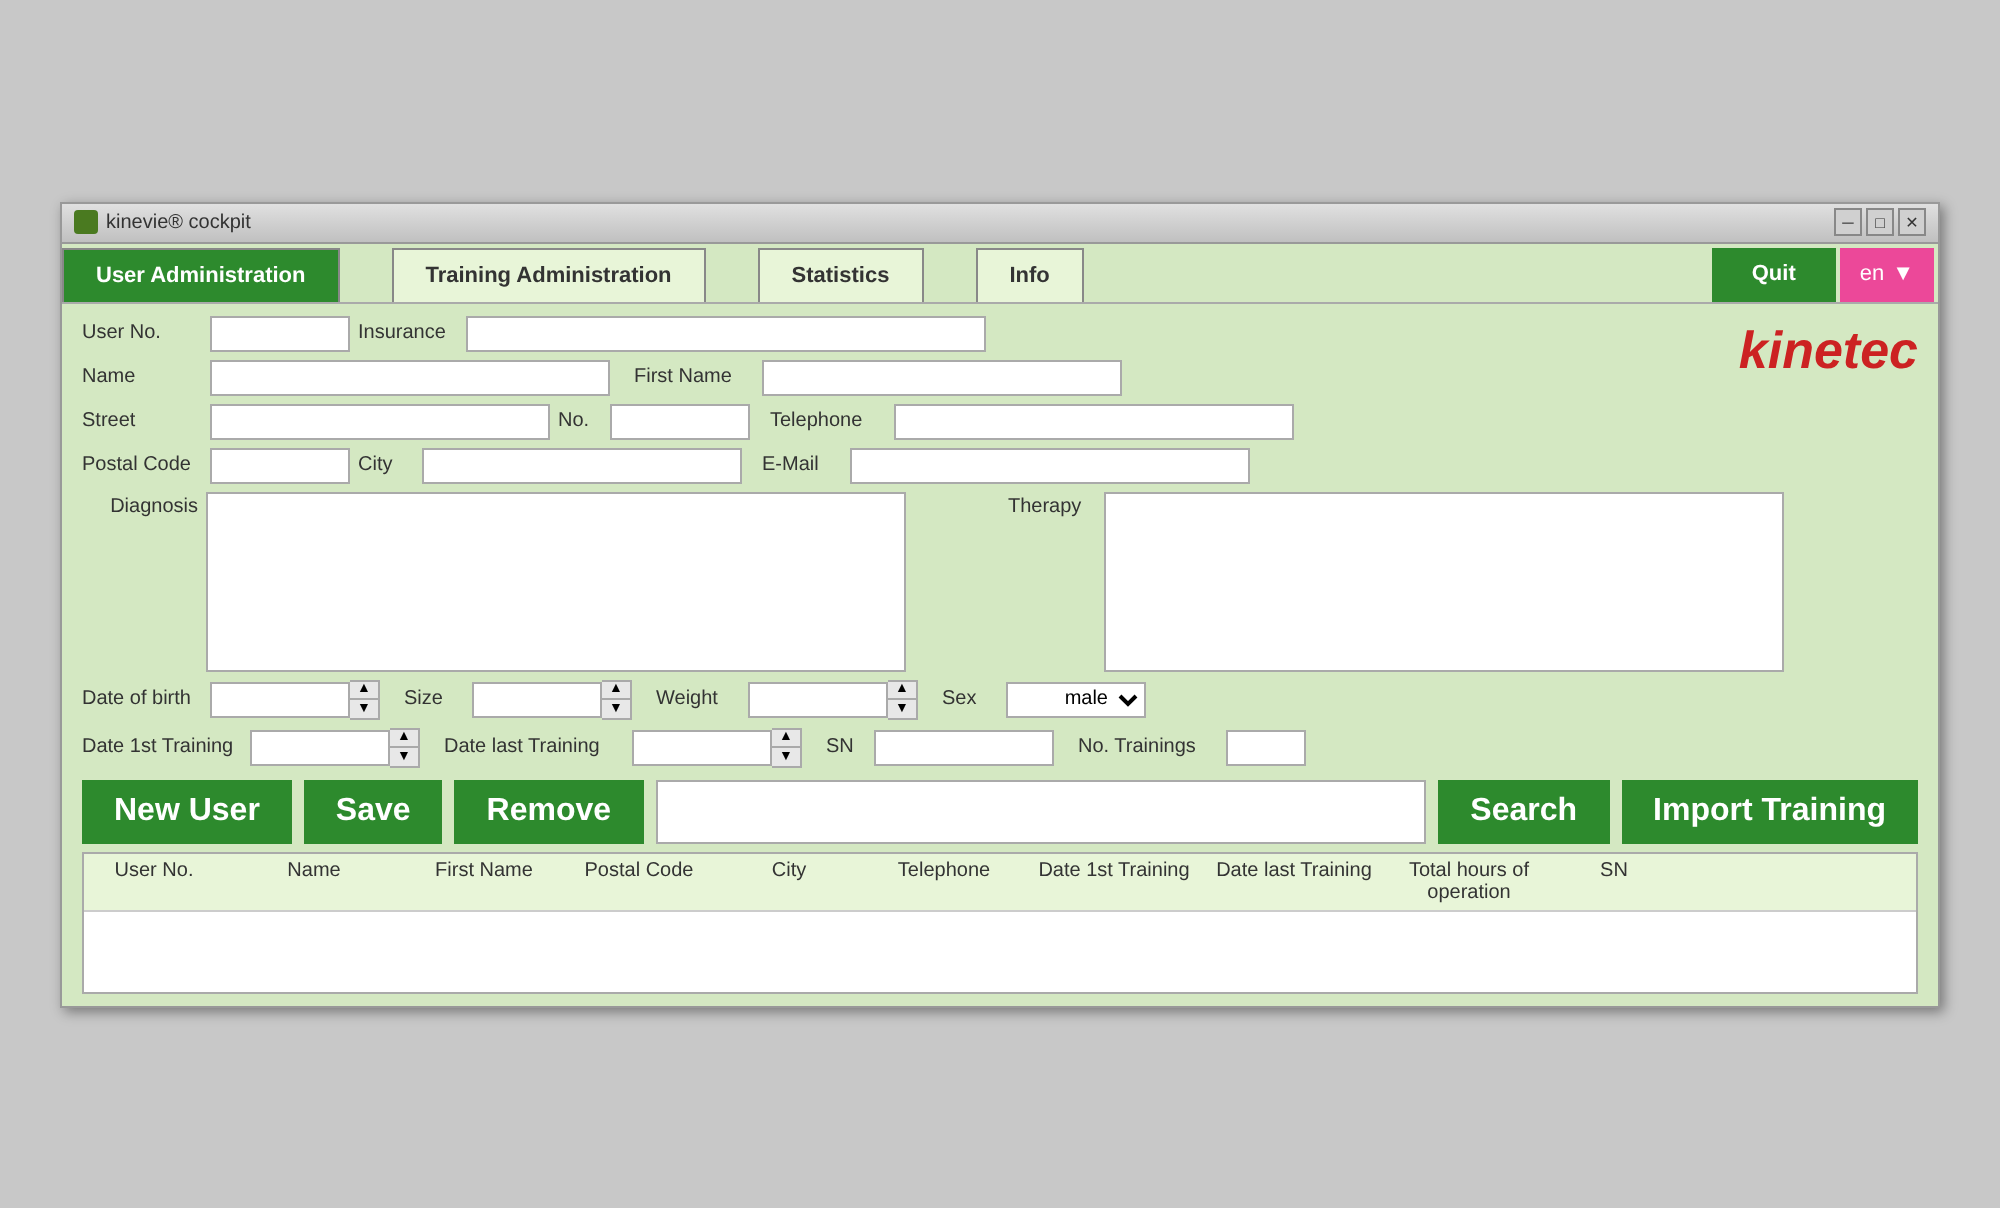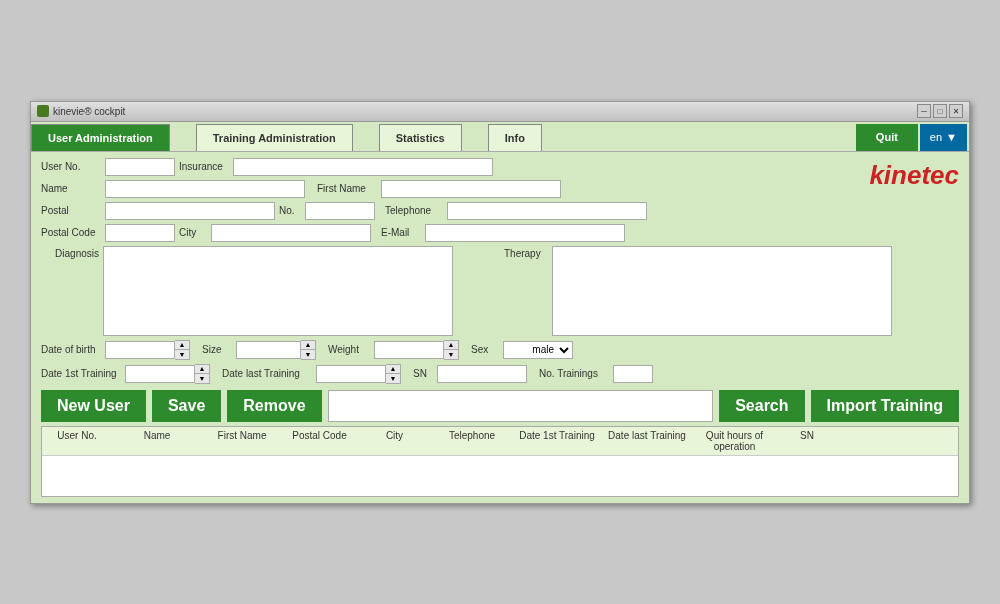--- a/index.html
+++ b/index.html
@@ -73,21 +73,21 @@
       color: white;
       padding: 0 20px;
       display: flex;
       align-items: center;
       cursor: pointer;
       font-weight: bold;
       font-size: 11px;
       margin: 2px 2px 0 0;
     }
     .lang-select {
-      background: #0369a1;
+      background: #ec4899;
       color: white;
       padding: 0 10px;
       display: flex;
       align-items: center;
       cursor: pointer;
       font-size: 11px;
       margin: 2px 2px 0 0;
       gap: 4px;
     }
     .content {
@@ -292,21 +292,21 @@
     </div>
 
     <div class="form-row">
       <span class="form-label">Name</span>
       <input class="form-input" style="width: 200px;" type="text">
       <span class="form-label" style="min-width:60px;margin-left:8px;">First Name</span>
       <input class="form-input" style="width: 180px;" type="text">
     </div>
 
     <div class="form-row">
-      <span class="form-label">Postal</span>
+      <span class="form-label">Street</span>
       <input class="form-input" style="width: 170px;" type="text">
       <span class="form-label" style="min-width:22px;">No.</span>
       <input class="form-input form-input-sm" type="text" style="">
       <span class="form-label" style="min-width:58px;margin-left:6px;">Telephone</span>
       <input class="form-input" style="width: 200px;" type="text">
     </div>
 
     <div class="form-row">
       <span class="form-label">Postal Code</span>
       <input class="form-input form-input-sm" type="text" style="">
@@ -425,21 +425,21 @@
         <div class="table-col col-telephone">
           <span>Telephone</span>
         </div>
         <div class="table-col col-date1">
           <span>Date 1st Training</span>
         </div>
         <div class="table-col col-date2">
           <span>Date last Training</span>
         </div>
         <div class="table-col col-totalhours">
-          <span>Quit hours of operation</span>
+          <span>Total hours of operation</span>
         </div>
         <div class="table-col col-sn">
           <span>SN</span>
         </div>
       </div>
       <div class="table-body"></div>
     </div>
 
   </div>
 </div>

